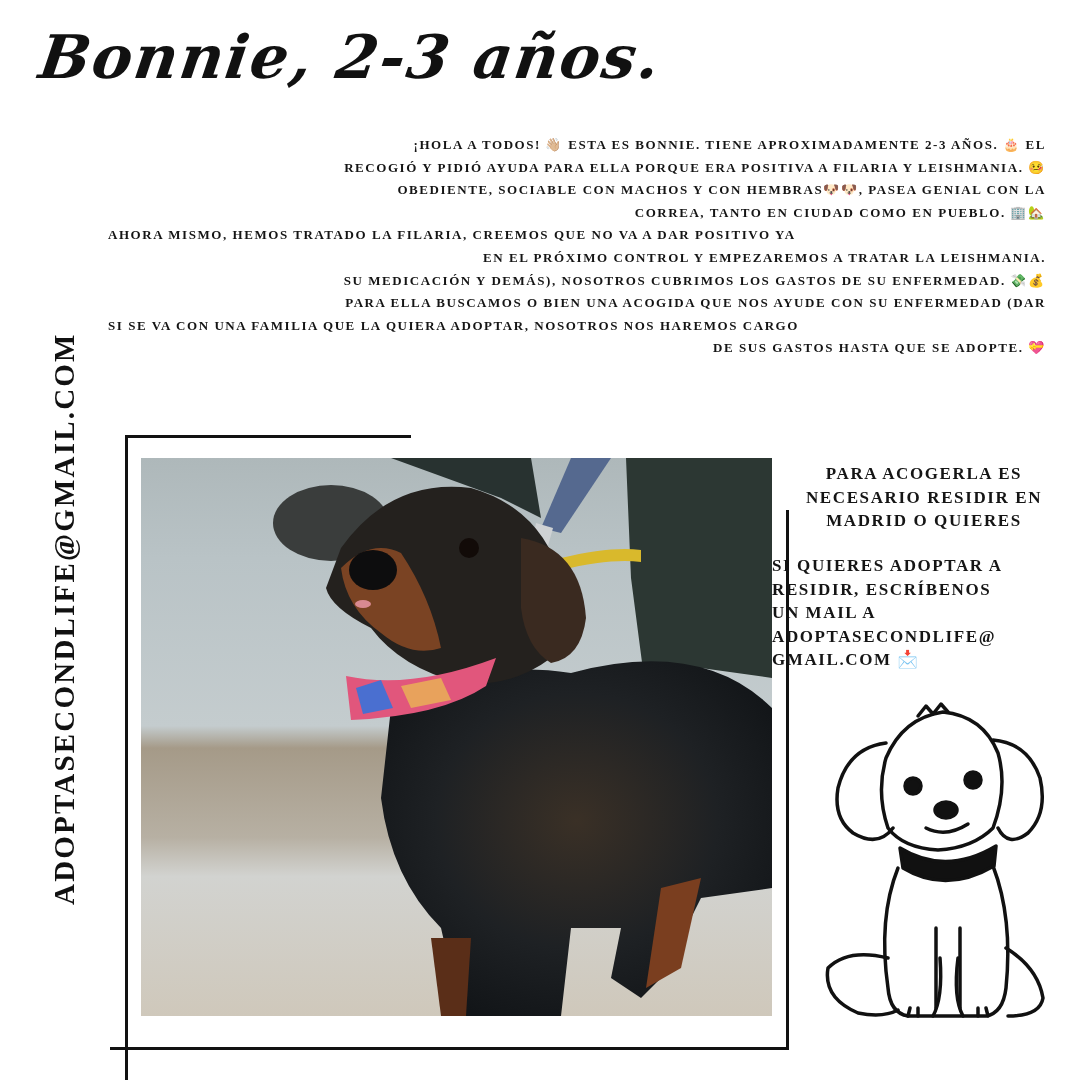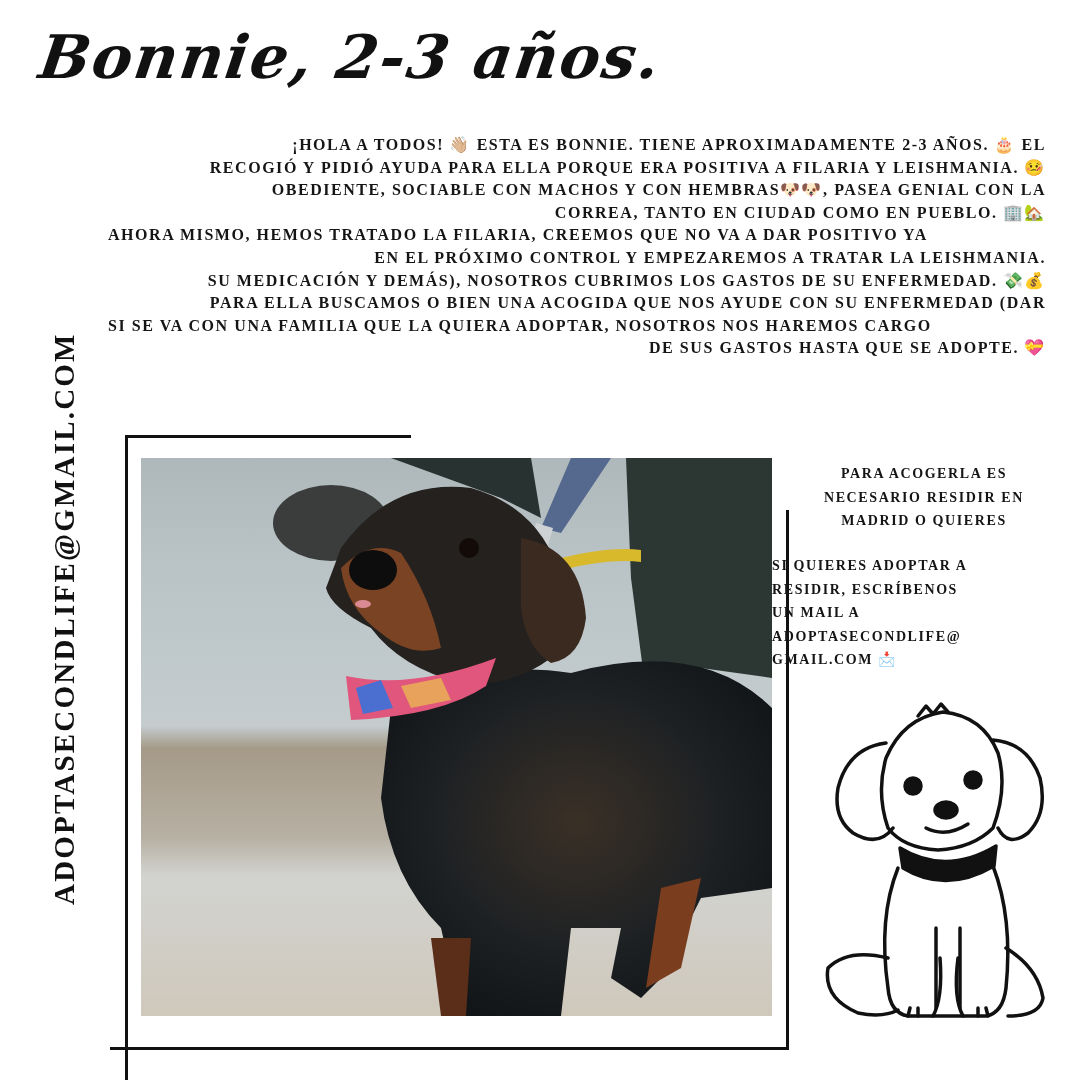--- a/index.html
+++ b/index.html
@@ -1,24 +1,24 @@
 <!DOCTYPE html>
 <html><head>
 <meta charset="utf-8">
 <style>
   html, body { margin:0; padding:0; }
   body { width:1080px; height:1080px; background:#ffffff; position:relative; overflow:hidden; font-family:"DejaVu Serif", serif; color:#111; }
   .title { position:absolute; left:40px; top:22px; font-family:"DejaVu Serif", serif; font-style:italic; font-weight:bold; font-size:60px; letter-spacing:2px; color:#111; transform:skewX(-8deg); white-space:nowrap; }
-  .body-text { position:absolute; left:108px; top:134px; width:938px; text-align:right; font-family:"Liberation Serif", serif; font-weight:bold; font-size:16px; line-height:22.6px; letter-spacing:1.55px; text-transform:uppercase; color:#151515; }
+  .body-text { position:absolute; left:108px; top:134px; width:938px; text-align:right; font-family:"Liberation Serif", serif; font-weight:bold; font-size:13px; line-height:22.6px; letter-spacing:1.55px; text-transform:uppercase; color:#151515; }
   .body-text .ln { display:block; white-space:nowrap; }
   .body-text .center { text-align:left; }
   .vert { position:absolute; left:48px; top:905px; transform-origin:0 0; transform:rotate(-90deg); font-family:"Liberation Serif", serif; font-weight:bold; font-size:29px; letter-spacing:2.2px; white-space:nowrap; color:#111; }
   .line { position:absolute; background:#111; }
   .photo { position:absolute; left:141px; top:458px; width:631px; height:558px; overflow:hidden; background:#b9c2c4; }
-  .side { position:absolute; left:778px; width:292px; font-family:"Liberation Serif", serif; font-weight:bold; font-size:14px; line-height:23.5px; letter-spacing:1.6px; color:#151515; white-space:nowrap; }
+  .side { position:absolute; left:778px; width:292px; font-family:"Liberation Serif", serif; font-weight:bold; font-size:17px; line-height:23.5px; letter-spacing:1.6px; color:#151515; white-space:nowrap; }
   .side1 { top:462px; text-align:center; }
   .side2 { top:554px; text-align:left; right:16px; left:auto; }
   .sketch { position:absolute; left:808px; top:698px; width:250px; height:330px; }
 </style>
 </head>
 <body>
 
 <div class="title">Bonnie, 2-3 años.</div>
 
 <div class="body-text">

